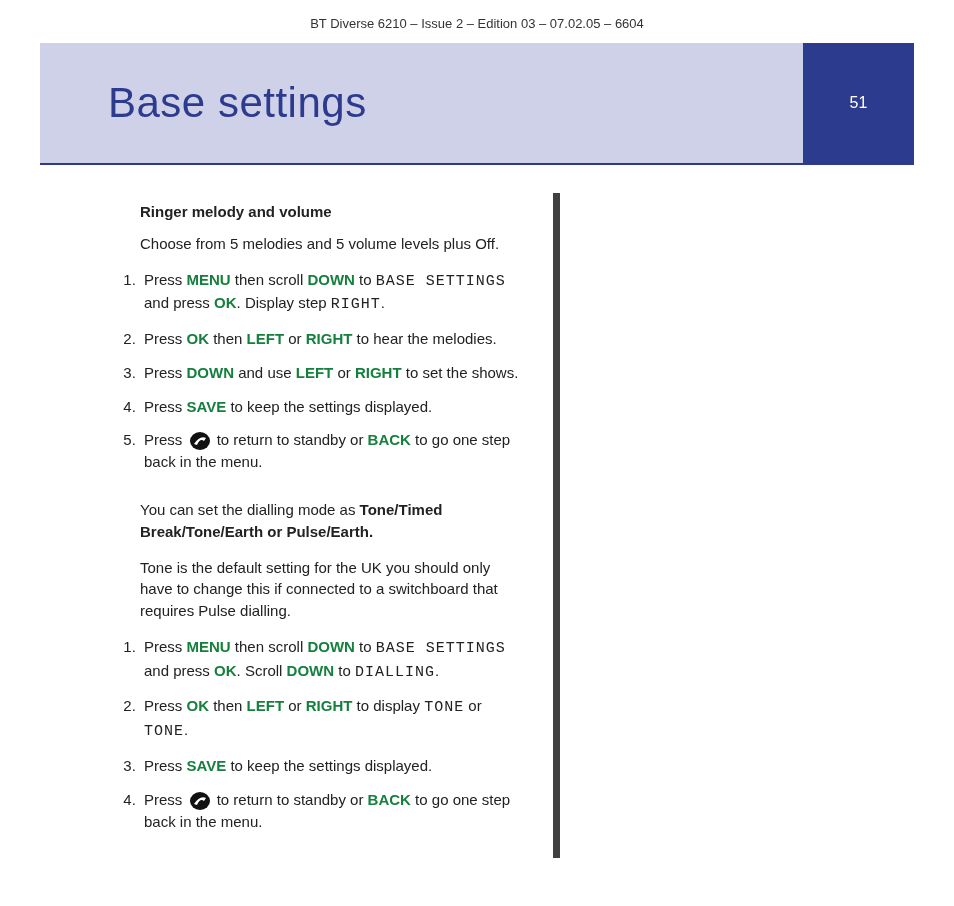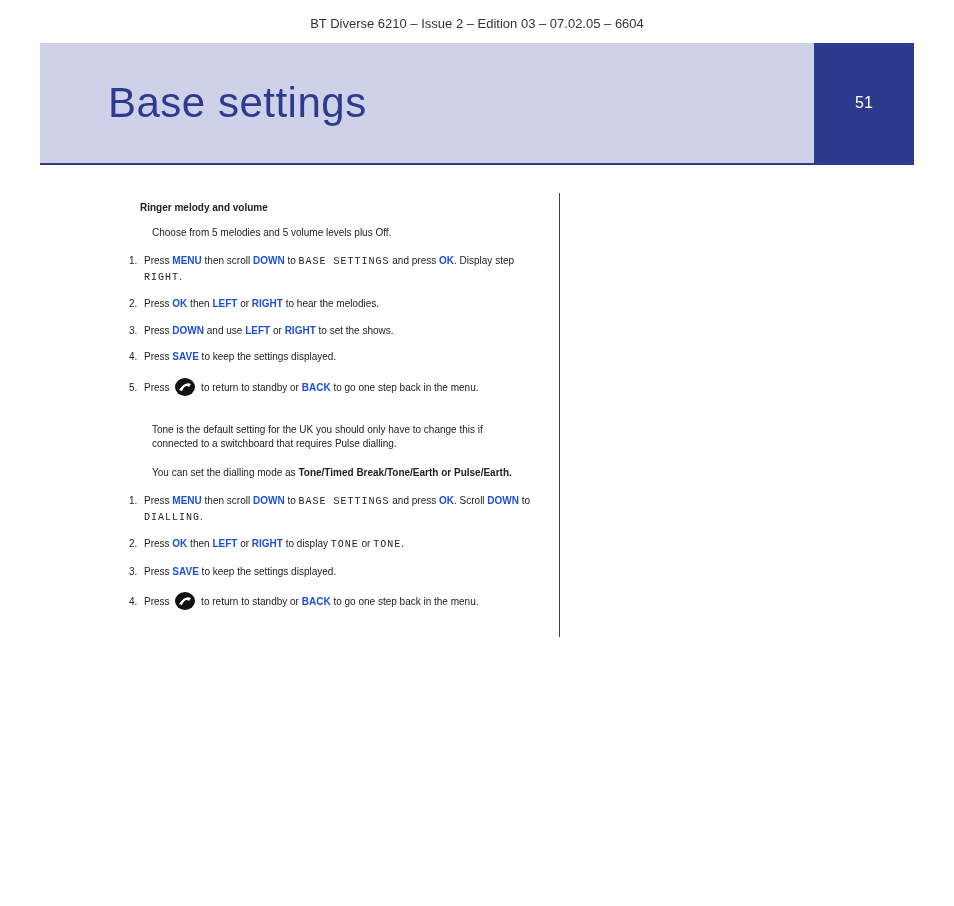--- a/index.html
+++ b/index.html
@@ -37,61 +37,61 @@
     box-sizing: border-box;
   }
   .banner-left h1 {
     font-size: 42px;
     font-weight: 400;
     color: #2d3b8f;
     margin: 0;
     letter-spacing: 0.5px;
   }
   .banner-right {
-    width: 100px;
+    width: 111px;
     background: #2d3b8f;
     color: #fff;
     display: flex;
     align-items: center;
     justify-content: center;
     font-size: 16px;
   }
   .content-area {
     display: flex;
     padding: 28px 40px 0 40px;
   }
   .col-left {
     width: 520px;
     padding-left: 60px;
     padding-right: 28px;
     box-sizing: border-box;
-    font-size: 10px;
+    font-size: 15px;
     line-height: 1.45;
-    border-right: 1px solid #404040;
+    border-right: 7px solid #404040;
   }
   .col-right {
     flex: 1;
   }
   .section-head {
     font-weight: 700;
     margin: 8px 0 10px 40px;
   }
   .intro {
-    margin: 0 0 14px 52px;
+    margin: 0 0 14px 40px;
   }
   ol.steps {
     margin: 0 0 26px 0;
     padding-left: 40px;
   }
   ol.steps li {
     margin-bottom: 12px;
     padding-left: 4px;
   }
   .kw {
-    color: #1d4ed8;
+    color: #15803d;
     font-weight: 700;
   }
   .lcd {
     font-family: "Courier New", monospace;
     letter-spacing: 1px;
   }
   b { font-weight: 700; }
   svg.phone-icon {
     vertical-align: -6px;
     margin: 0 2px;
@@ -133,24 +133,24 @@
           <span>Press </span><span class="kw">SAVE</span><span> to keep the settings displayed.</span>
         </li>
         <li>
           <span>Press </span><svg class="phone-icon" width="22" height="20">
               <ellipse cx="11" cy="10" rx="10" ry="9" fill="#111"></ellipse>
               <path d="M5 13 Q11 4 17 7 L15 10 Q11 7 8 14 Z" fill="#fff"></path>
             </svg><span> to return to standby or </span><span class="kw">BACK</span><span> to go one step back in the menu.</span>
         </li>
       </ol>
 
-      <div class="intro">Tone is the default setting for the UK you should only have to change this if connected to a switchboard that requires Pulse dialling.</div>
       <div class="intro">
         <span>You can set the dialling mode as </span><b>Tone/Timed Break/Tone/Earth or Pulse/Earth.</b>
       </div>
+      <div class="intro">Tone is the default setting for the UK you should only have to change this if connected to a switchboard that requires Pulse dialling.</div>
 
       <ol class="steps">
         <li>
           <span>Press </span><span class="kw">MENU</span><span> then scroll </span><span class="kw">DOWN</span><span> to </span><span class="lcd">BASE SETTINGS</span><span> and press </span><span class="kw">OK</span><span>. Scroll </span><span class="kw">DOWN</span><span> to </span><span class="lcd">DIALLING</span><span>.</span>
         </li>
         <li>
           <span>Press </span><span class="kw">OK</span><span> then </span><span class="kw">LEFT</span><span> or </span><span class="kw">RIGHT</span><span> to display </span><span class="lcd">TONE</span><span> or </span><span class="lcd">TONE</span><span>.</span>
         </li>
         <li>
           <span>Press </span><span class="kw">SAVE</span><span> to keep the settings displayed.</span>

